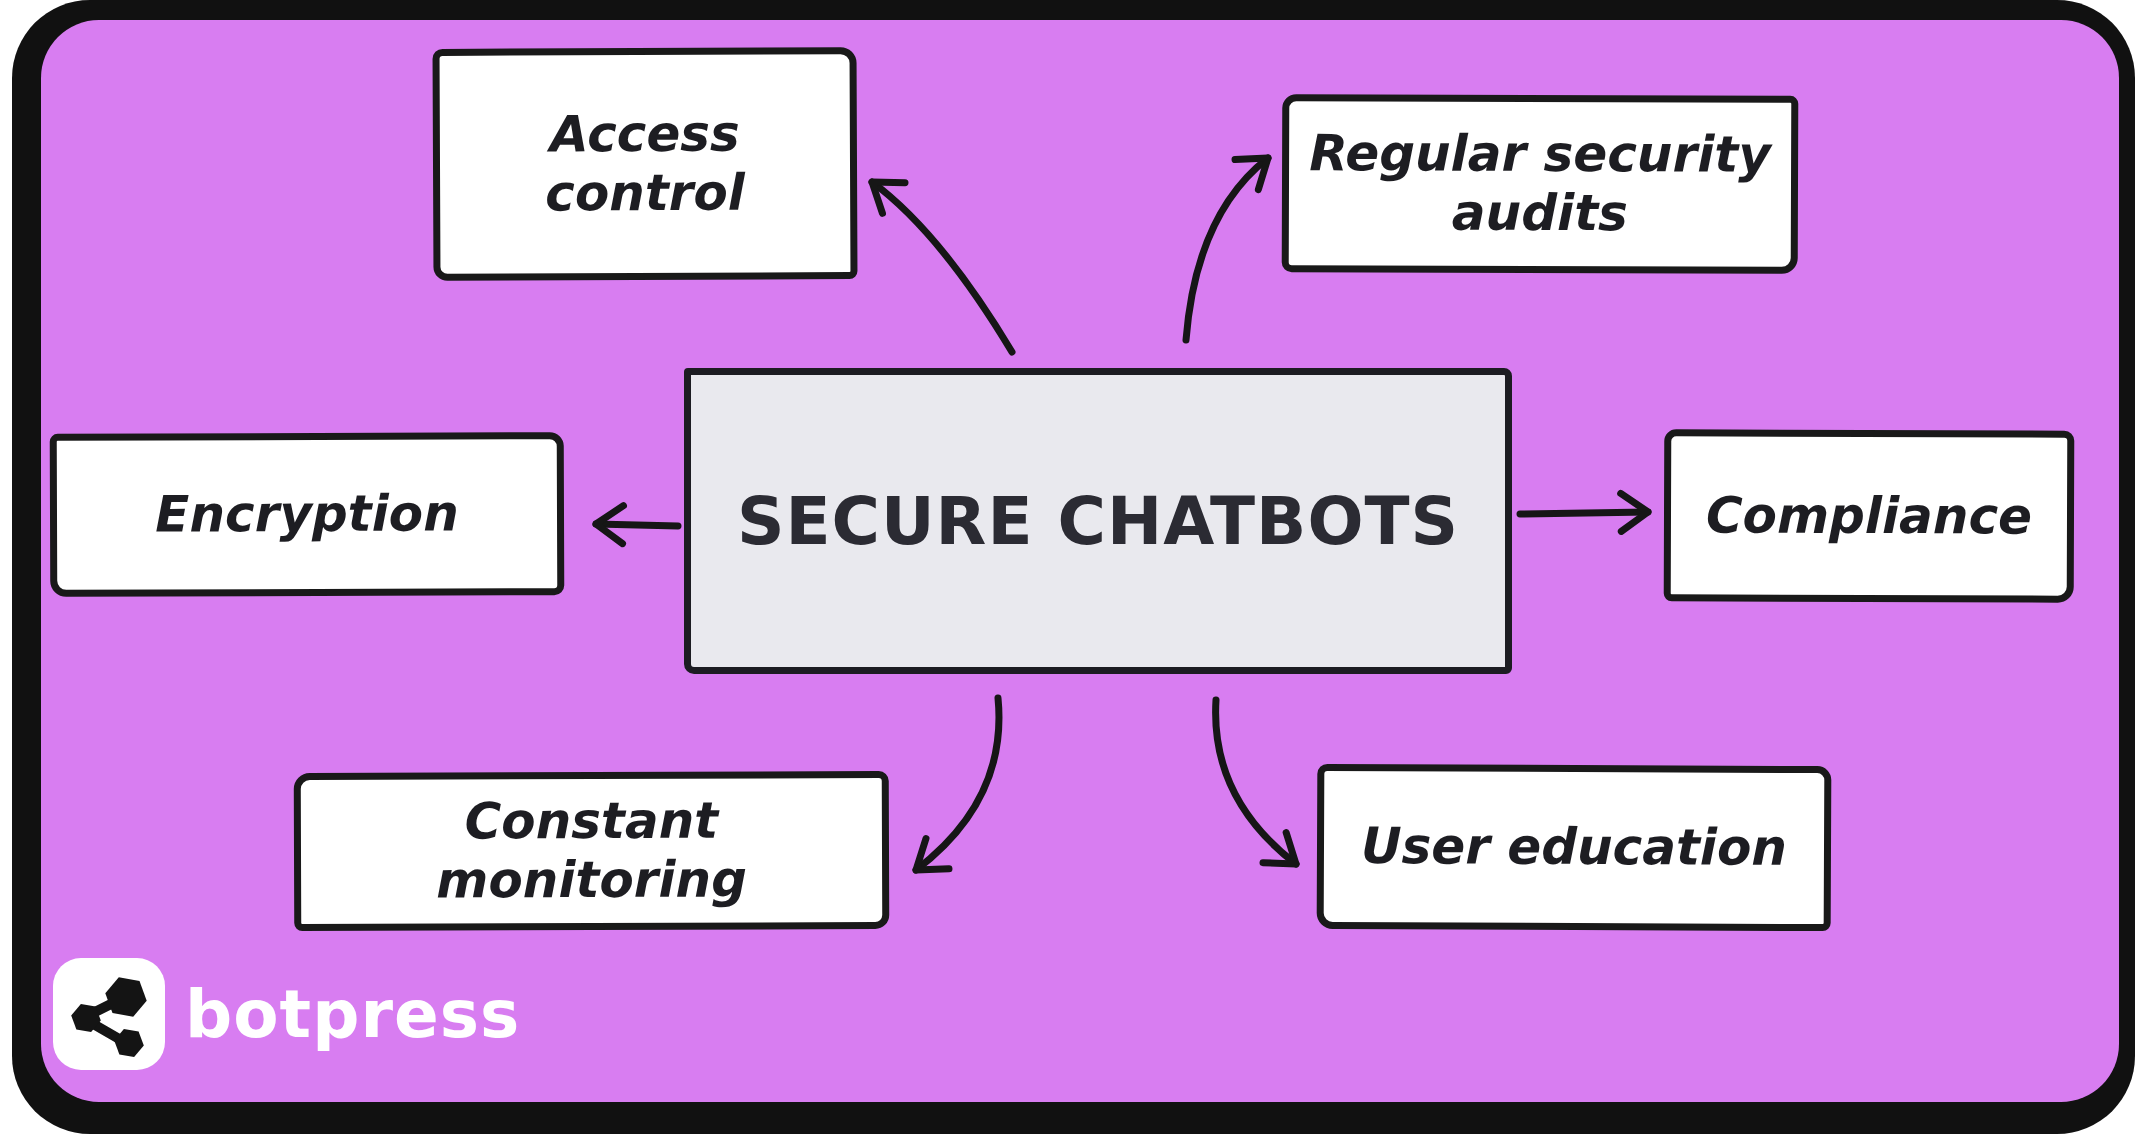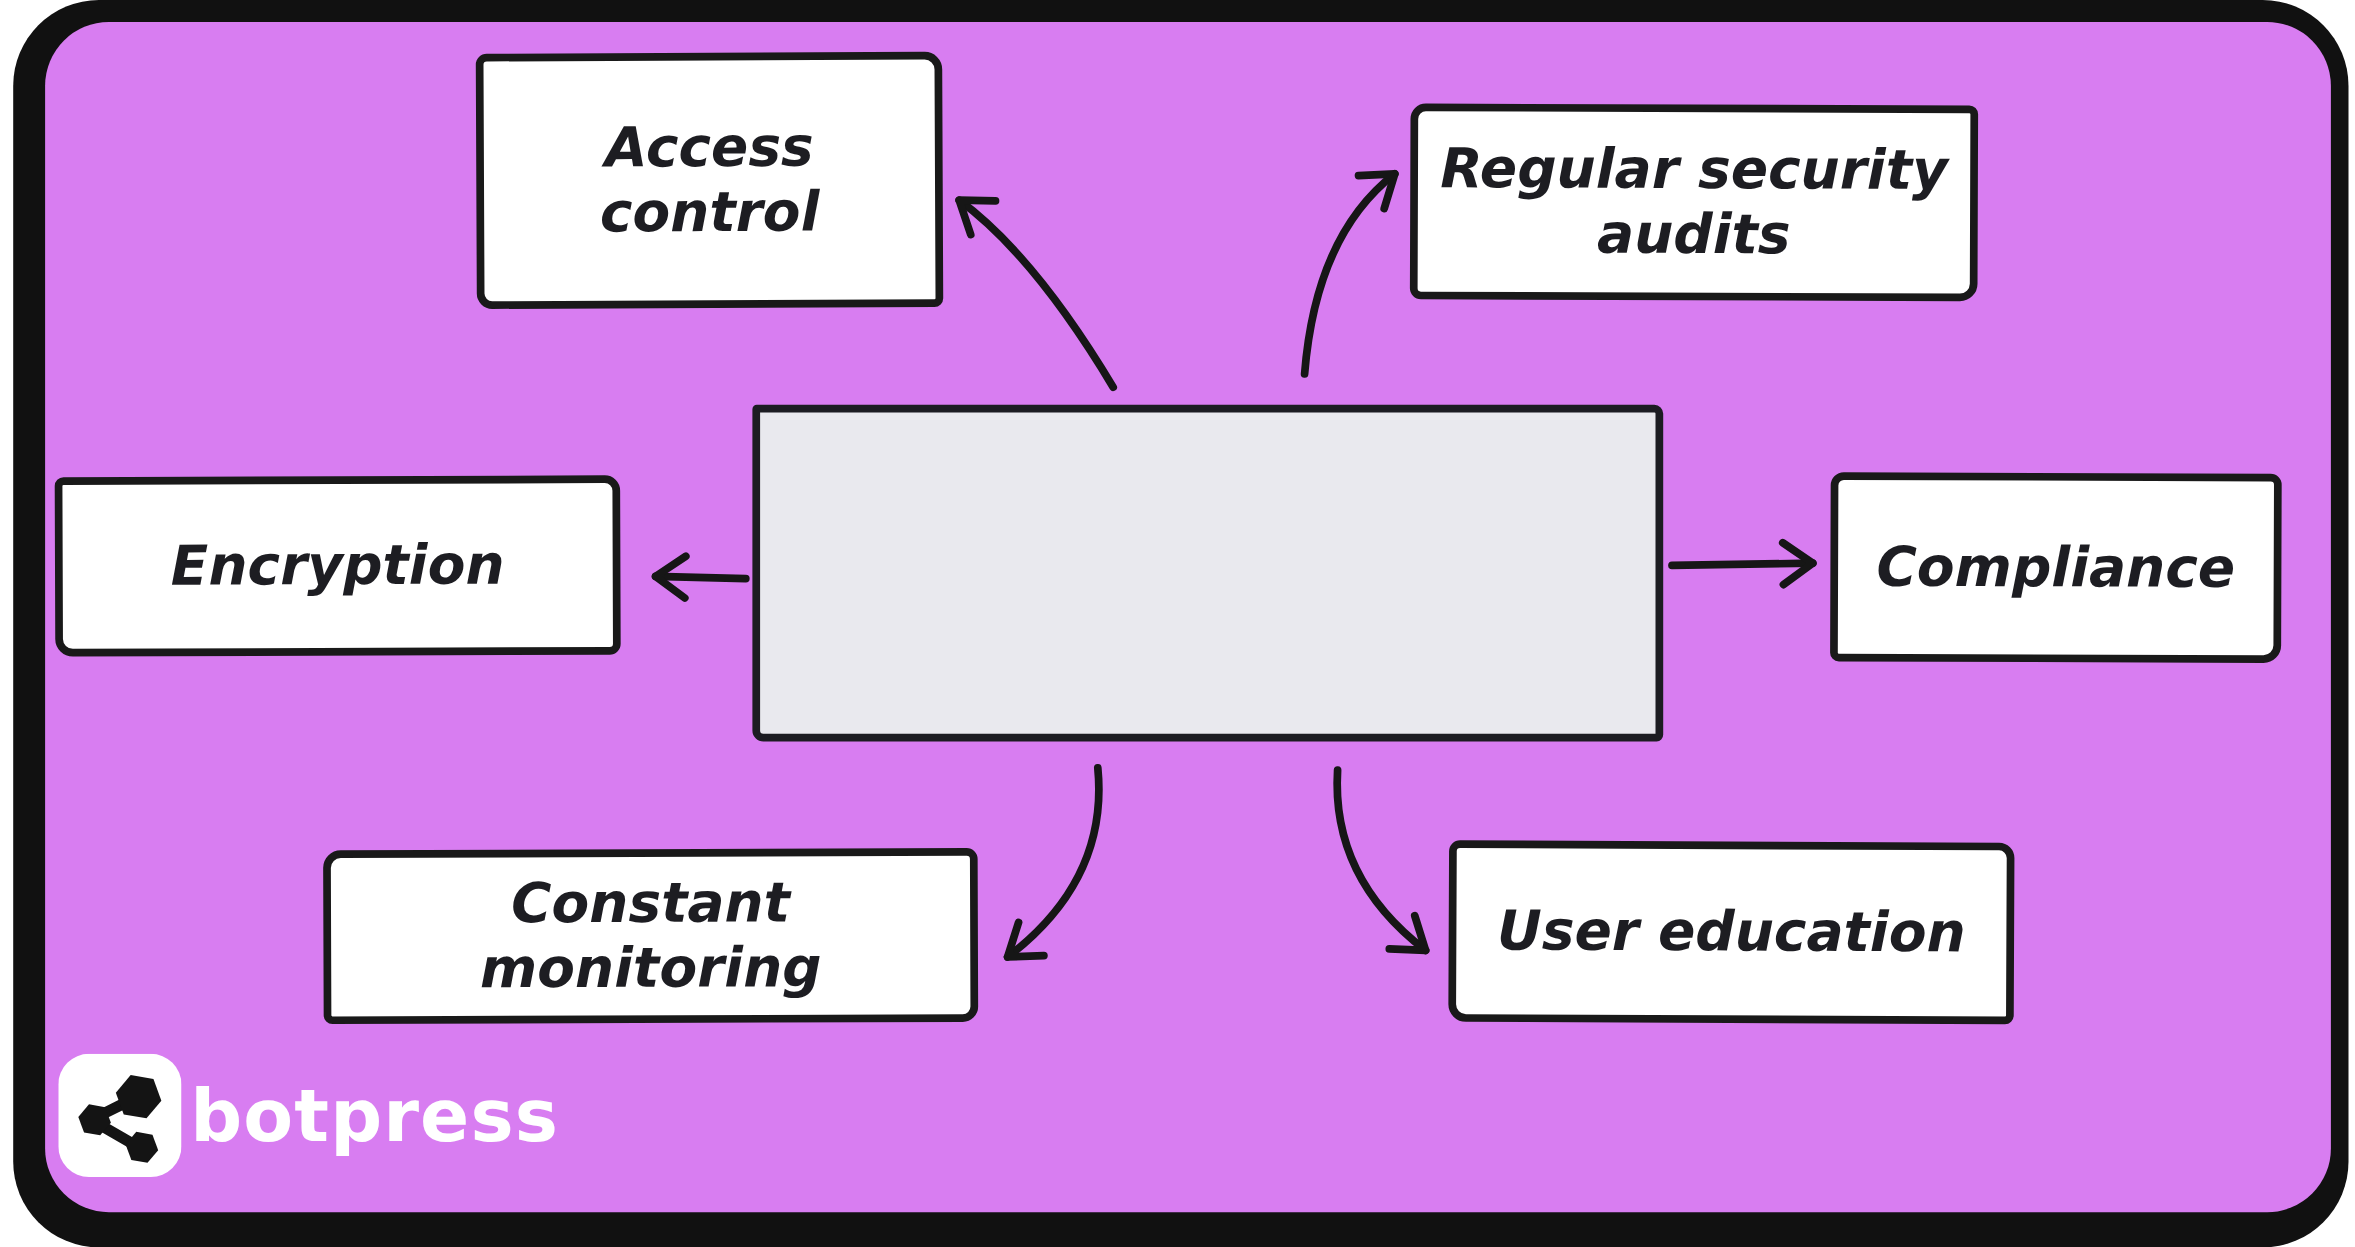--- a/index.html
+++ b/index.html
@@ -69,21 +69,21 @@
     letter-spacing: 1px;
     line-height: 1.5;
     text-align: center;
     font-style: normal;
   }
   .brand {
     position: absolute;
     left: 53px; top: 958px;
     display: flex;
     align-items: center;
-    gap: 8px;
+    gap: 20px;
   }
   .brand-icon { width: 112px; height: 112px; display: block; }
   .brand-name {
     color: #ffffff;
     font-size: 66px;
     font-weight: 600;
     letter-spacing: 1px;
   }
 </style>
 </head>
@@ -103,20 +103,21 @@
       <path d="M 1012 352 Q 940 232 872 182" marker-end="url(#ah)"></path>
       <path d="M 1186 340 Q 1196 214 1268 158" marker-end="url(#ah)"></path>
       <path d="M 678 526 L 596 524" marker-end="url(#ah)"></path>
       <path d="M 1520 514 L 1648 512" marker-end="url(#ah)"></path>
       <path d="M 998 698 Q 1008 800 916 870" marker-end="url(#ah)"></path>
       <path d="M 1216 700 Q 1210 798 1296 864" marker-end="url(#ah)"></path>
     </g>
   </svg>
 
   <div class="center-node">
+    <div>SECURE CHATBOTS</div>
   </div>
 
   <div class="node n-access">
     <span>Access control</span>
   </div>
   <div class="node n-audits">
     <span>Regular security audits</span>
   </div>
   <div class="node n-encryption">
     <span>Encryption</span>

